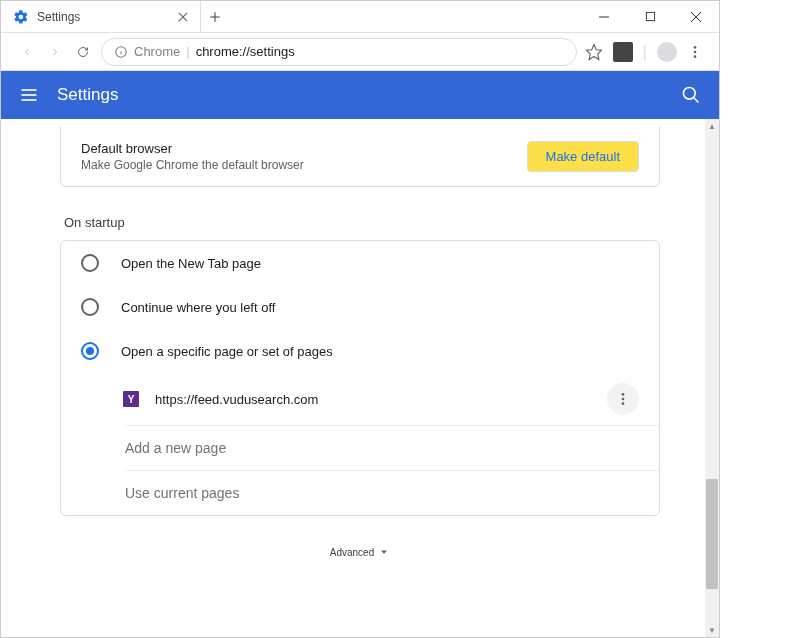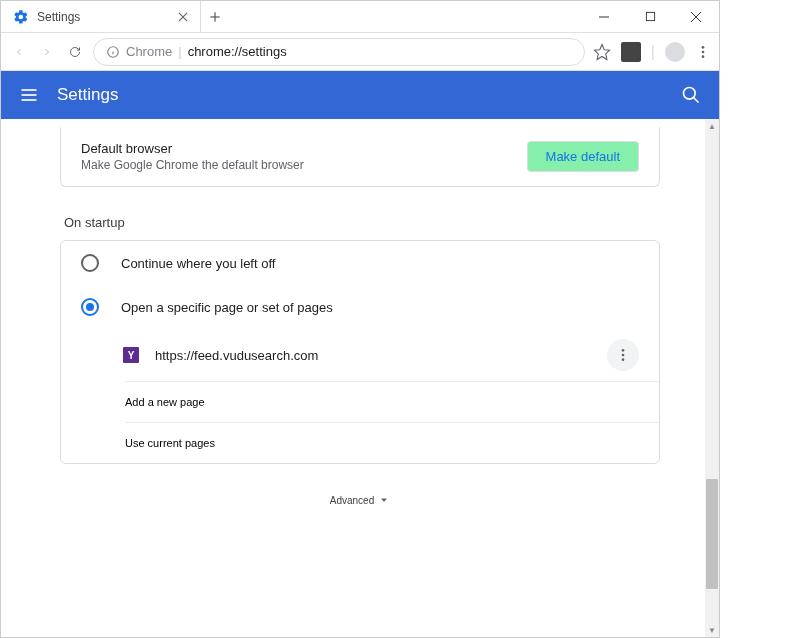--- a/index.html
+++ b/index.html
@@ -63,21 +63,21 @@
   width: 46px;
   display: flex;
   align-items: center;
   justify-content: center;
   color: #333;
 }
 .toolbar {
   height: 38px;
   display: flex;
   align-items: center;
-  padding: 0 8px;
+  padding: 0 16px;
   gap: 8px;
   border-bottom: 1px solid #e0e0e0;
 }
 .nav-icon {
   width: 20px; height: 20px;
   color: #5f6368;
   padding: 4px;
 }
 .nav-icon.disabled { color: #bbb; }
 .omnibox {
@@ -169,21 +169,21 @@
   font-size: 13px;
   color: #202124;
 }
 .card-row-sub {
   font-size: 12px;
   color: #5f6368;
   margin-top: 2px;
 }
 .btn-outline {
   border: 1px solid #dadce0;
-  background: #86efac;
+  background: #fde047;
   color: #1a73e8;
   font-size: 13px;
   padding: 7px 18px;
   border-radius: 4px;
   cursor: pointer;
 }
 .section-label {
   font-size: 13px;
   color: #3c4043;
   margin: 28px 0 10px 4px;
@@ -240,22 +240,22 @@
   border-radius: 50%;
   background: #f1f3f4;
   display: flex;
   align-items: center;
   justify-content: center;
   color: #5f6368;
 }
 .divider { border-top: 1px solid #e8eaed; margin-left: 64px; }
 .link-row {
   padding: 14px 20px 14px 64px;
-  font-size: 11px;
-  color: #000000;
+  font-size: 14px;
+  color: #737373;
   cursor: pointer;
 }
 .advanced-row {
   display: flex;
   align-items: center;
   justify-content: center;
   gap: 4px;
   padding: 30px 0 10px;
   font-size: 10px;
   color: #3c4043;
@@ -405,20 +405,24 @@
               <div class="card-row-title">Default browser</div>
               <div class="card-row-sub">Make Google Chrome the default browser</div>
             </div>
             <button class="btn-outline">Make default</button>
           </div>
         </div>
 
         <div class="section-label">On startup</div>
 
         <div class="card">
+          <div class="radio-row">
+            <div class="radio"></div>
+            <div class="radio-label">Open the New Tab page</div>
+          </div>
           <div class="radio-row">
             <div class="radio"></div>
             <div class="radio-label">Continue where you left off</div>
           </div>
           <div class="radio-row">
             <div class="radio checked"></div>
             <div class="radio-label">Open a specific page or set of pages</div>
           </div>
 
           <div class="page-entry">

